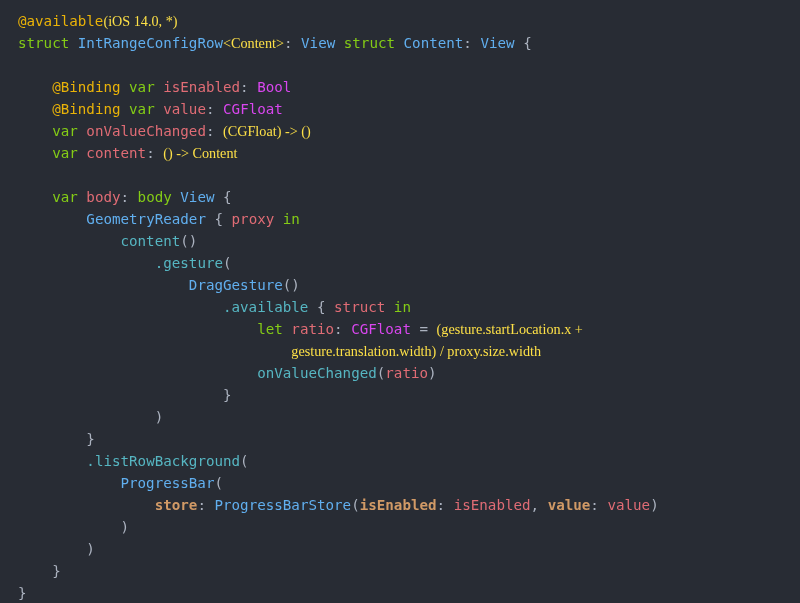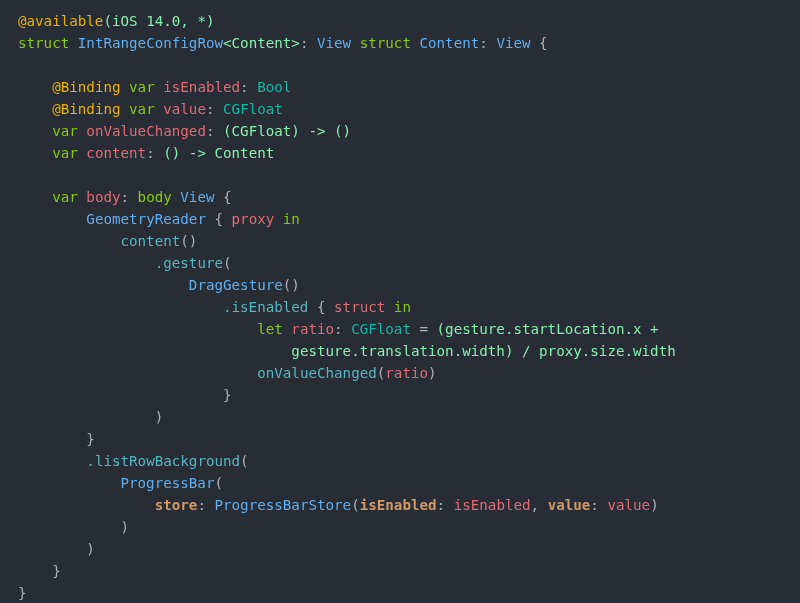--- a/index.html
+++ b/index.html
@@ -18,40 +18,40 @@
     line-height: 1.55;
     color: #abb2bf;
     white-space: pre;
   }
   .kw   { color: #84cc16; } 
   .attr { color: #eab308; } 
   .type { color: #61afef; } 
   .id   { color: #e06c75; } 
   .fn   { color: #56b6c2; } 
   .param{ color: #d19a66; font-weight: bold; } 
-  .punc { color: #86efac; }
-  .builtin { color: #14b8a6; } 
+  .punc { color: #fde047; font-family: Liberation Serif, serif; }
+  .builtin { color: #d946ef; } 
 </style>
 </head>
 <body>
 
 <pre><span class="attr">@available</span><span class="punc">(iOS 14.0, *)</span>
 <span class="kw">struct</span> <span class="type">IntRangeConfigRow</span><span class="punc">&lt;Content&gt;</span>: <span class="type">View</span> <span class="kw">struct</span> <span class="type">Content</span>: <span class="type">View</span> {
 
     <span class="attr">@Binding</span> <span class="kw">var</span> <span class="id">isEnabled</span>: <span class="builtin">Bool</span>
     <span class="attr">@Binding</span> <span class="kw">var</span> <span class="id">value</span>: <span class="builtin">CGFloat</span>
     <span class="kw">var</span> <span class="id">onValueChanged</span>: <span class="punc">(CGFloat) -&gt; ()</span>
     <span class="kw">var</span> <span class="id">content</span>: <span class="punc">() -&gt; Content</span>
 
     <span class="kw">var</span> <span class="id">body</span>: <span class="kw">body</span> <span class="type">View</span> {
         <span class="type">GeometryReader</span> { <span class="id">proxy</span> <span class="kw">in</span>
             <span class="fn">content</span>()
                 <span class="fn">.gesture</span>(
                     <span class="type">DragGesture</span>()
-                        <span class="fn">.isEnabled</span> { <span class="id">struct</span> <span class="kw">in</span>
+                        <span class="fn">.available</span> { <span class="id">struct</span> <span class="kw">in</span>
                             <span class="kw">let</span> <span class="id">ratio</span>: <span class="builtin">CGFloat</span> = <span class="punc">(gesture.startLocation.x +</span>
                                 <span class="punc">gesture.translation.width) / proxy.size.width</span>
                             <span class="fn">onValueChanged</span>(<span class="id">ratio</span>)
                         }
                 )
         }
         <span class="fn">.listRowBackground</span>(
             <span class="type">ProgressBar</span>(
                 <span class="param">store</span>: <span class="type">ProgressBarStore</span>(<span class="param">isEnabled</span>: <span class="id">isEnabled</span>, <span class="param">value</span>: <span class="id">value</span>)
             )

